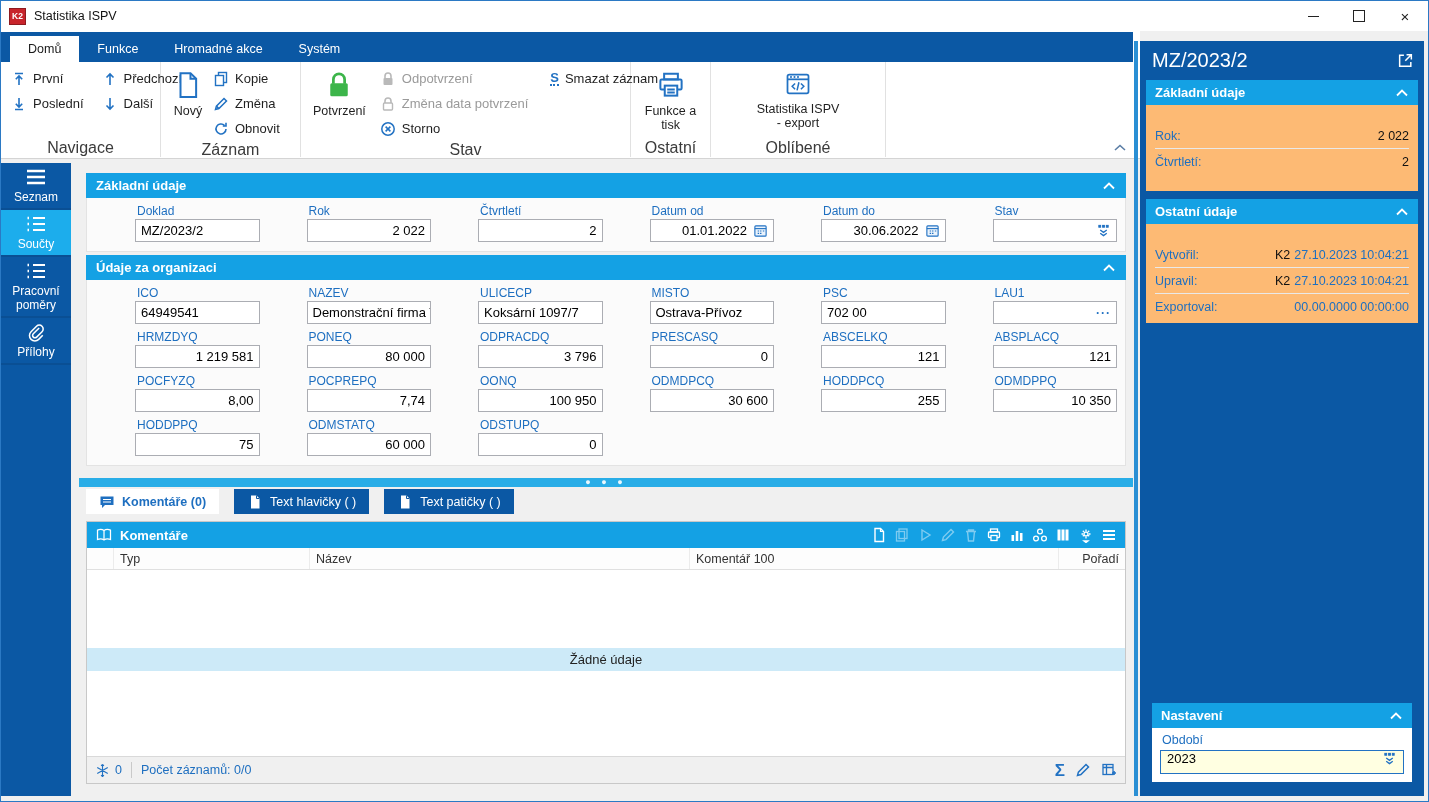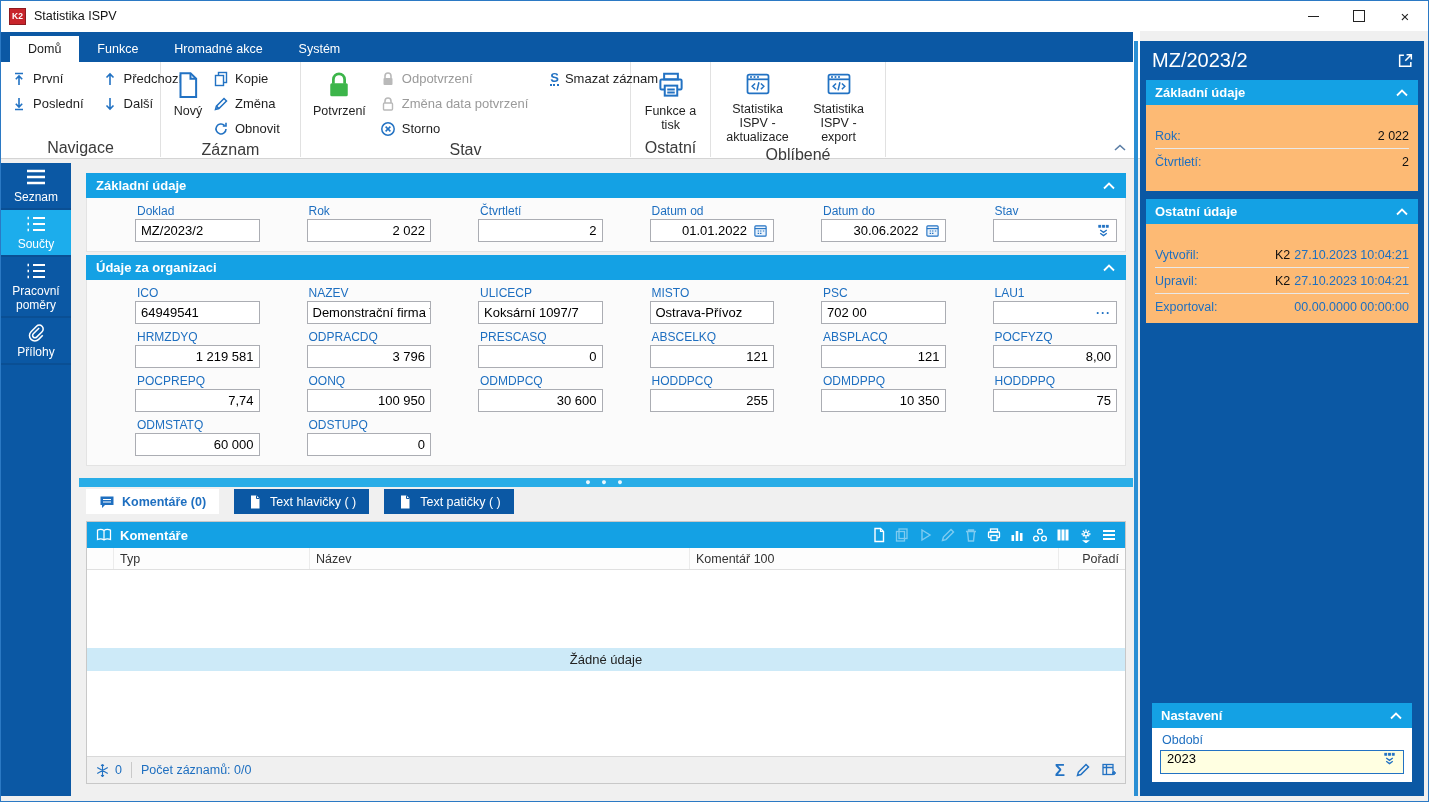--- a/index.html
+++ b/index.html
@@ -296,33 +296,20 @@
           <span class="bic" style="width:28px;height:28px">
               <svg viewBox="0 0 24 24">
                 <rect x="3" y="4" width="18" height="16" rx="1.5" fill="#fff" stroke="#2272c3" stroke-width="1.5"></rect>
                 <path d="M3 8h18" stroke="#2272c3" stroke-width="1.5"></path>
                 <circle cx="6" cy="6" r=".9" fill="#2272c3"></circle>
                 <circle cx="9" cy="6" r=".9" fill="#2272c3"></circle>
                 <circle cx="12" cy="6" r=".9" fill="#2272c3"></circle>
                 <path d="M9.5 11.5 7 14l2.5 2.5M14.5 11.5 17 14l-2.5 2.5M12.8 10.5l-1.6 7" fill="none" stroke="#2272c3" stroke-width="1.3"></path>
               </svg>
             </span>
-          <span>Statistika ISPV - aktualizace</span>
-          </div>
-        <div class="bigbtn" style="width:84px">
-          <span class="bic" style="width:28px;height:28px">
-              <svg viewBox="0 0 24 24">
-                <rect x="3" y="4" width="18" height="16" rx="1.5" fill="#fff" stroke="#2272c3" stroke-width="1.5"></rect>
-                <path d="M3 8h18" stroke="#2272c3" stroke-width="1.5"></path>
-                <circle cx="6" cy="6" r=".9" fill="#2272c3"></circle>
-                <circle cx="9" cy="6" r=".9" fill="#2272c3"></circle>
-                <circle cx="12" cy="6" r=".9" fill="#2272c3"></circle>
-                <path d="M9.5 11.5 7 14l2.5 2.5M14.5 11.5 17 14l-2.5 2.5M12.8 10.5l-1.6 7" fill="none" stroke="#2272c3" stroke-width="1.3"></path>
-              </svg>
-            </span>
           <span>Statistika ISPV - export</span>
           </div>
       </div>
       <div class="glabel">Oblíbené</div>
     </div>
   </div>
   <div class="ribchev">
       <svg viewBox="0 0 14 10" fill="none" stroke="currentColor" stroke-width="1.6">
         <path d="M2 7l5-4.5L12 7"></path>
       </svg>
@@ -486,20 +473,26 @@
               <div class="fi">
                 <span></span>
                 <span class="dots3">···</span>
               </div>
             </div>
 
         <div class="fld">
               <div class="fl">HRMZDYQ</div>
               <div class="fi num">
                 <span>1 219 581</span>
+              </div>
+            </div>
+        <div class="fld">
+              <div class="fl">PONEQ</div>
+              <div class="fi num">
+                <span>80 000</span>
               </div>
             </div>
         <div class="fld">
               <div class="fl">ODPRACDQ</div>
               <div class="fi num">
                 <span>3 796</span>
               </div>
             </div>
         <div class="fld">
               <div class="fl">PRESCASQ</div>

